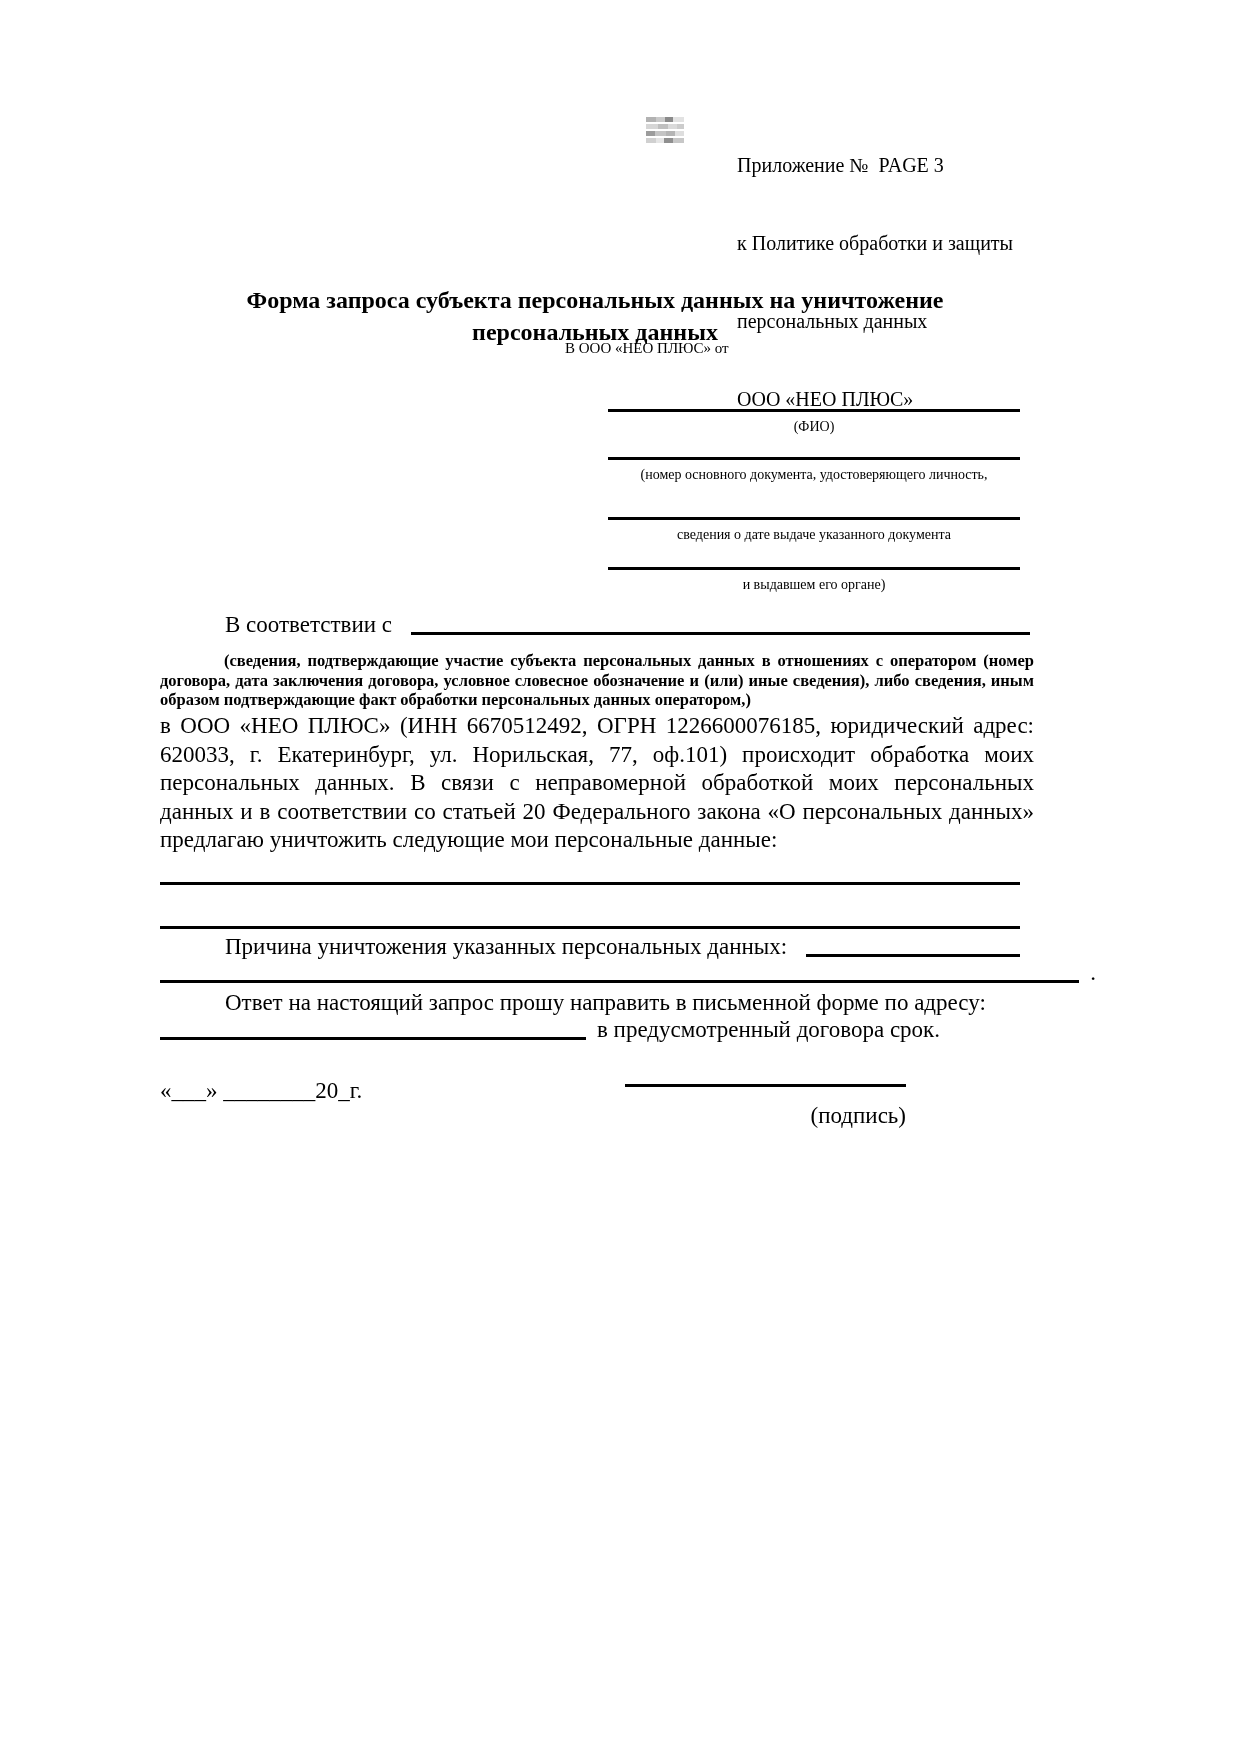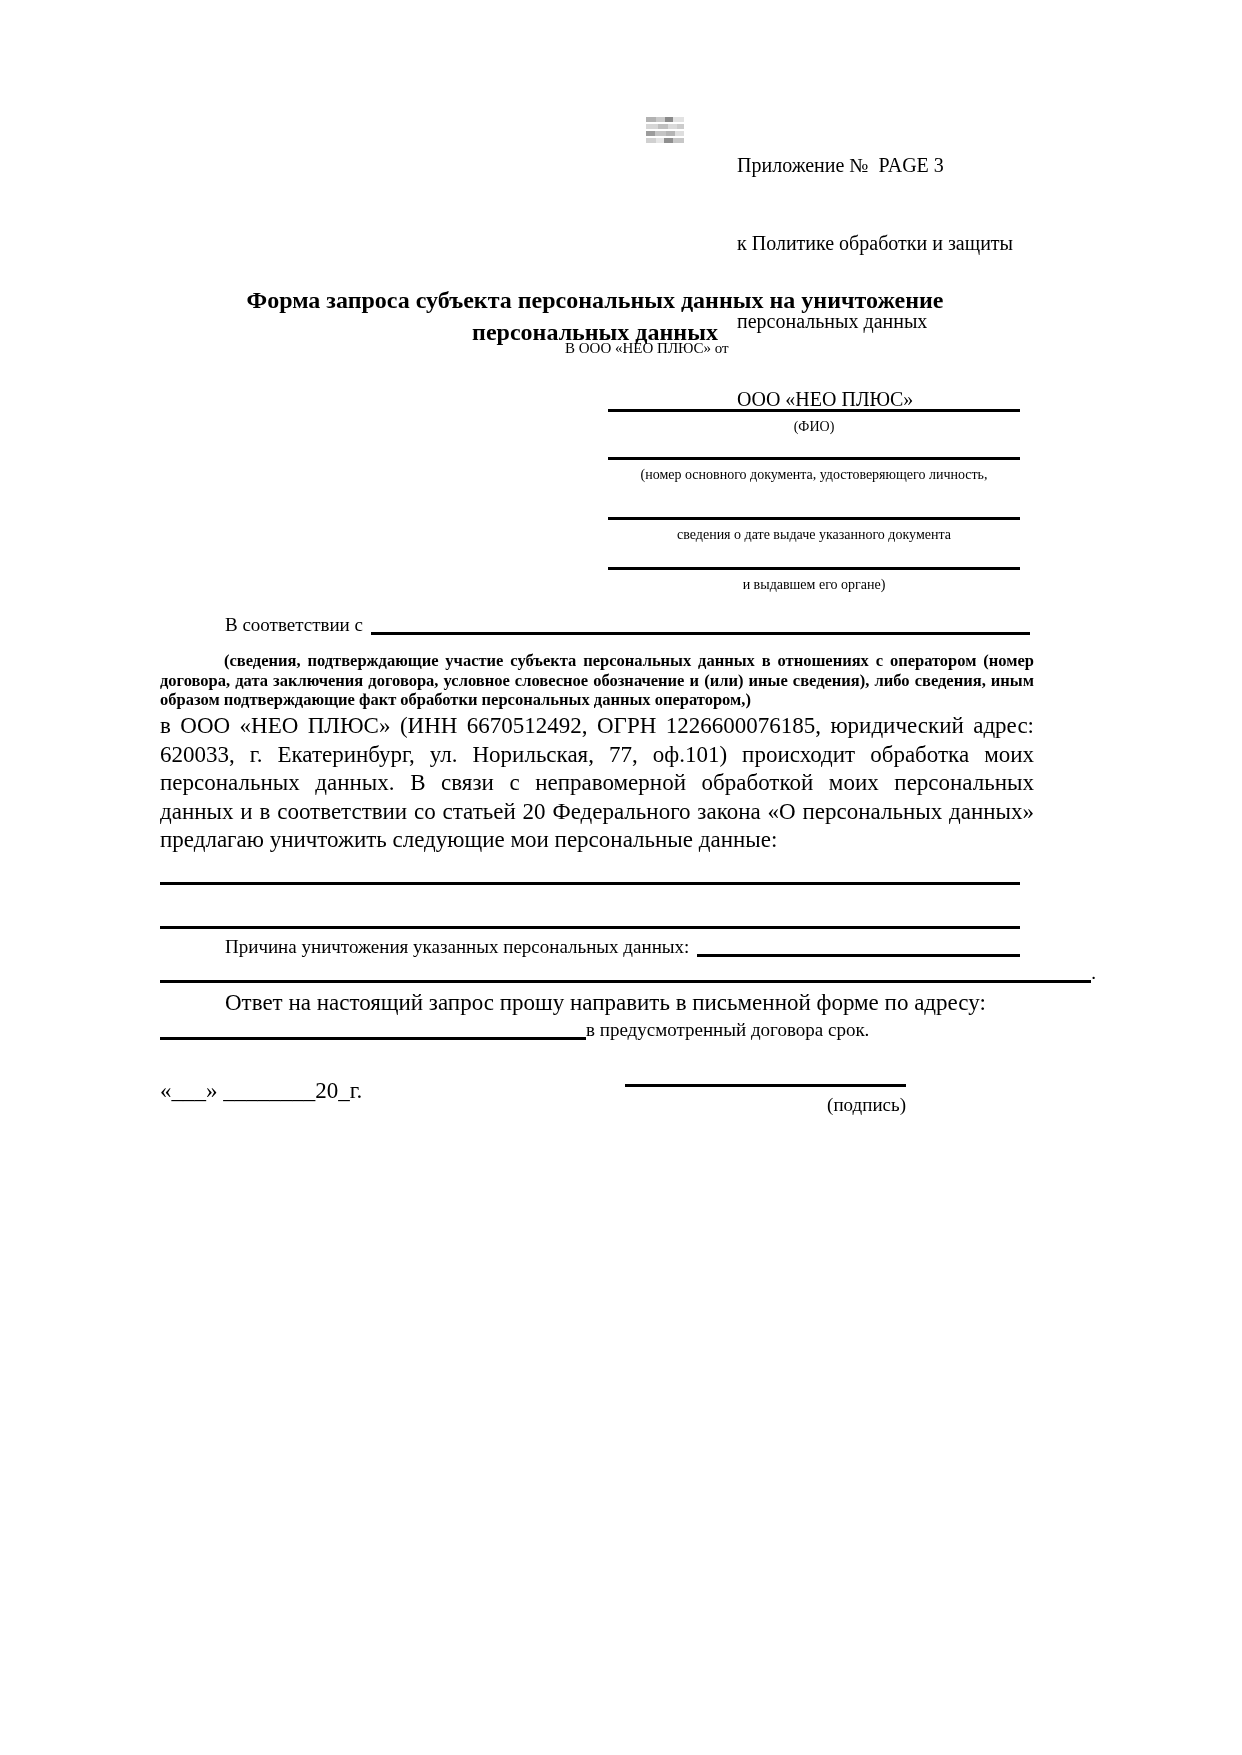--- a/index.html
+++ b/index.html
@@ -9,21 +9,21 @@
     font-family:"Liberation Serif","DejaVu Serif",serif; color:#000;
     overflow:hidden;
   }
   .abs { position:absolute; }
   .appendix { left:737px; top:100px; width:312px; font-size:20px; line-height:26px; white-space:pre-wrap; }
   .artifact { left:646px; top:116px; width:38px; height:27px; }
   .doc-title { left:160px; top:270px; width:870px; text-align:center; font-weight:bold; font-size:24px; line-height:32px;margin-top:14px; }
   .addressee { left:565px; top:334px; font-size:15px; line-height:28px;font-family:Liberation Serif, serif; }
   .field { position:absolute; left:608px; width:412px; border-top:3px solid #000; text-align:center; font-size:14px; line-height:21px; padding-top:4px; }
   .rule { position:absolute; left:160px; width:860px; border-top:3px solid #000; height:0; }
-  .row { position:absolute; display:flex; align-items:flex-end; font-size:19px; line-height:28px; }
+  .row { position:absolute; display:flex; align-items:flex-end; font-size:23px; line-height:28px;gap:11px; }
   .fill-line { flex:1 1 auto; border-bottom:3px solid #000; height:10px; margin-bottom:4px; min-width:20px; }
   .fill-fixed { flex:0 0 auto; border-bottom:3px solid #000; height:10px; margin-bottom:4px; }
   .footnote { left:160px; top:651px; width:874px; font-size:16.5px; line-height:19.5px; text-align:justify; text-indent:64px;font-weight:bold; }
   .body-par { left:160px; top:712px; width:874px; font-size:23px; line-height:28.6px; text-align:justify; }
   .single { position:absolute; font-size:23px; line-height:28px; }
   .nowrap { white-space:nowrap; }
 </style>
 </head>
 <body>
 

